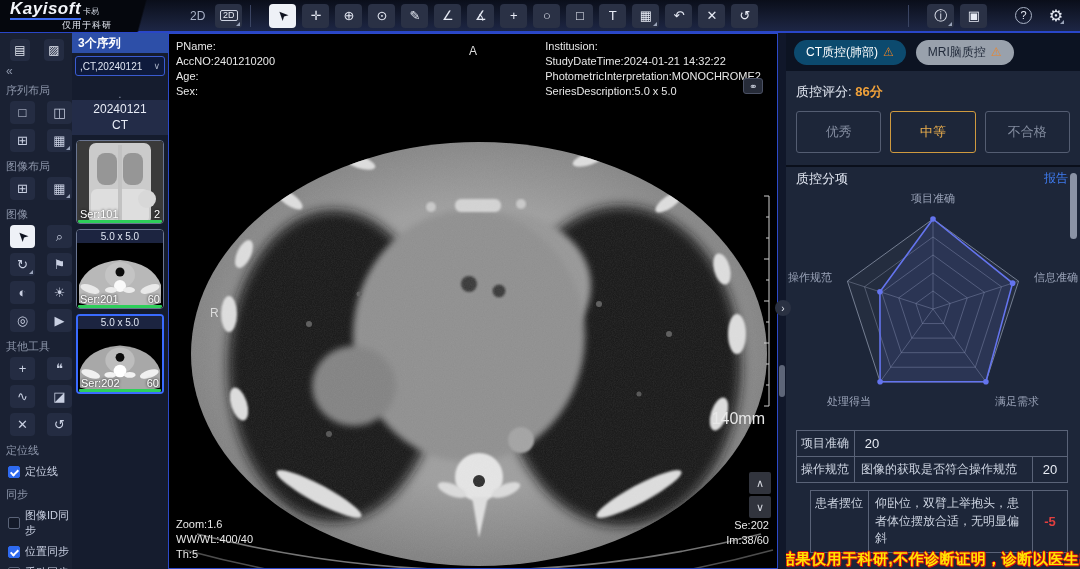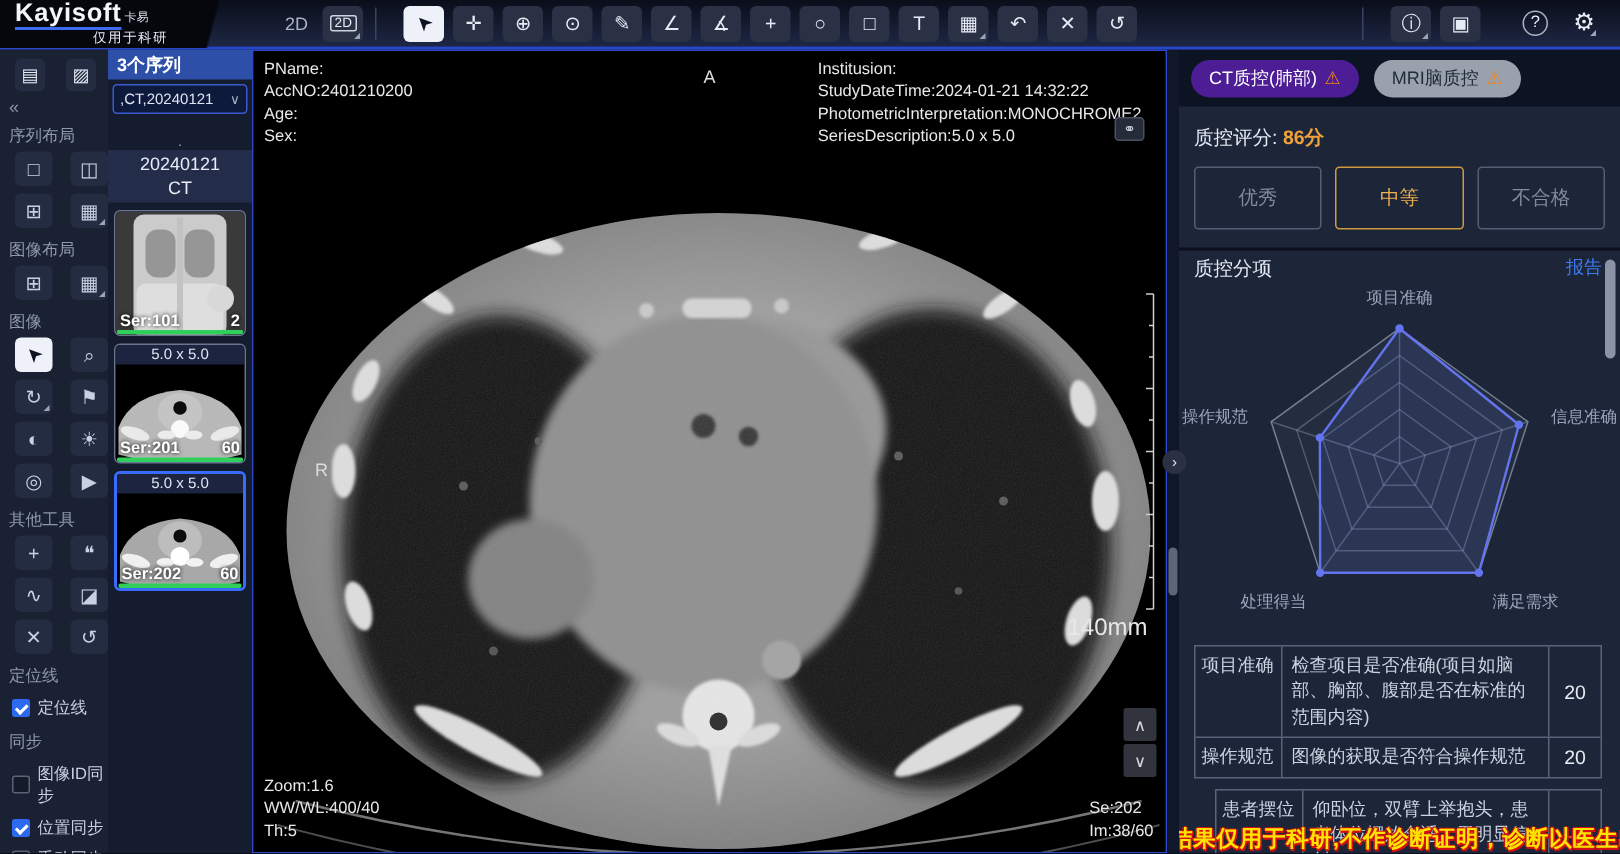--- a/index.html
+++ b/index.html
@@ -7,21 +7,21 @@
   .app{position:relative;width:1080px;height:569px;background:#10172a;overflow:hidden;
        font-family:"Liberation Sans","DejaVu Sans",sans-serif;color:#cfd6e4;font-size:12px}
 
   
   .topbar{position:absolute;left:0;top:0;width:1080px;height:33px;
           background:linear-gradient(180deg,#0a0e1a 0%,#161d33 60%,#1d2645 100%);
           border-bottom:2px solid #2946c8;display:flex;align-items:center;z-index:30}
   .brand{position:relative;width:178px;height:33px;background:linear-gradient(105deg,#05070d 78%,rgba(5,7,13,0) 79%);
          border-top-right-radius:18px;padding:1px 0 0 10px}
   .brand-line1{display:flex;align-items:baseline;gap:2px}
-  .brand-name{font-size:17px;font-weight:bold;color:#f4f6fb;letter-spacing:.5px;
+  .brand-name{font-size:17px;font-weight:bold;font-style:italic;color:#f4f6fb;letter-spacing:.5px;
               border-bottom:2px solid #3e6cf0;line-height:1.05}
   .brand-suffix{font-size:8px;color:#d7dce8}
   .brand-tagline{font-size:9px;color:#e8ecf6;margin:-1px 0 0 52px;letter-spacing:1px}
   .mode{margin-left:12px;color:#aab3c8;font-size:12px}
   .tools-row{display:flex;align-items:center;gap:6px;margin-left:10px}
   .tool-btn{position:relative;width:27px;height:24px;border-radius:4px;background:#2a3145;color:#e7ebf5;
             display:flex;align-items:center;justify-content:center;font-size:13px;cursor:pointer}
   .tool-btn.active{background:#eef1f7;color:#0e1220}
   .tool-btn .glyph{line-height:1}
   .glyph.rot{display:inline-block;transform:rotate(-135deg)}
@@ -60,54 +60,54 @@
   .group-head{margin-top:2px;background:#232c48;color:#e8ecf6;font-size:12px;text-align:center;
               padding:2px 0;line-height:1.3}
   .thumb{position:relative;margin:5px auto 0 auto;width:88px;border:1px solid #6a7590;border-radius:4px;
          background:#000;overflow:hidden;cursor:pointer}
   .thumb.sel{border:2px solid #3a6bff}
   .thumb .timg{position:absolute;left:0;right:0;bottom:0;top:0}
   .thumb.hashead .timg{top:13px}
   .thumb-head{position:relative;height:13px;background:#1c2440;color:#dfe5f2;font-size:10px;text-align:center;
               line-height:13px;z-index:2}
   .thumb-foot{position:absolute;left:3px;right:3px;bottom:3px;display:flex;justify-content:space-between;
-              color:#fff;font-size:11px;font-weight:bold;text-shadow:0 0 3px #000;z-index:2}
+              color:#fff;font-size:11px;font-weight:normal;text-shadow:0 0 3px #000;z-index:2}
   .thumb-bar{position:absolute;left:1px;right:1px;bottom:0;height:3px;background:#2ecf5a;border-radius:1px;z-index:2}
   .t1{height:84px}.t2{height:80px}.t3{height:80px}
 
   
   .viewport{position:absolute;left:168px;top:33px;width:610px;bottom:0;background:#000;
             border:1px solid #2c49c8;z-index:10}
   .ct-img{position:absolute;inset:0;width:100%;height:100%}
   .ov{position:absolute;font-size:11px;color:#e8e8e8;line-height:1.35;text-shadow:0 0 2px #000;z-index:5}
   .ov-tl{left:7px;top:5px}
   .ov-tr{right:16px;top:5px;text-align:left}
   .ov-bl{left:7px;bottom:6px}
-  .ov-br{right:8px;bottom:6px;text-align:left}
+  .ov-br{right:8px;bottom:20px;text-align:right}
   .orient{position:absolute;color:#dcdcdc;font-size:12px;z-index:5}
   .o-a{left:50%;top:10px;transform:translateX(-50%)}
   .o-r{left:41px;top:272px}
   .linkbtn{position:absolute;right:14px;top:44px;width:20px;height:16px;background:#262b38;border:1px solid #4a5063;
            border-radius:3px;color:#cfd4e0;font-size:10px;display:flex;align-items:center;justify-content:center;
            z-index:6;cursor:pointer}
   .scale-label{position:absolute;right:12px;top:376px;color:#e8e8e8;font-size:16px;z-index:5}
   .scrollbtns{position:absolute;right:6px;bottom:50px;display:flex;flex-direction:column;gap:2px;z-index:6}
   .scrollbtns .sb{width:22px;height:22px;background:#31343d;border-radius:2px;color:#d6d9e0;font-size:11px;
                   display:flex;align-items:center;justify-content:center;cursor:pointer}
 
   
   .panel-toggle{position:absolute;left:775px;top:300px;width:16px;height:16px;border-radius:50%;background:#2a3142;
                 color:#e2e6ef;font-size:10px;display:flex;align-items:center;justify-content:center;z-index:40;cursor:pointer}
   .gutter-thumb{position:absolute;left:779px;top:365px;width:6px;height:32px;background:#5d6578;border-radius:3px;z-index:40;cursor:grab}
 
   
   .qcpanel{position:absolute;left:786px;top:33px;right:0;bottom:0;background:#1d2639;z-index:15;overflow:hidden}
   .qc-tabs{height:38px;background:#0c1322;display:flex;align-items:center;gap:10px;padding-left:8px}
   .pill{height:25px;border-radius:13px;padding:0 12px;font-size:12px;display:flex;align-items:center;gap:5px;cursor:pointer}
-  .pill.blue{background:#4c1d95;color:#fff}
+  .pill.blue{background:#0c4a6e;color:#fff}
   .pill.gray{background:#99a1ac;color:#222b3b}
   .warn{color:#f08424;font-size:12px}
   .score-row{padding:12px 10px 0 10px;font-size:13px;color:#e5eaf4}
   .score-val{color:#f0a13a;font-weight:bold}
   .grade-row{display:flex;gap:9px;padding:10px 10px 4px 10px}
   .grade{flex:1;height:42px;border:1px solid #545d72;border-radius:3px;background:transparent;color:#828b9e;
          font-size:13px;display:flex;align-items:center;justify-content:center;cursor:pointer}
   .grade.active{border-color:#cf9a3f;color:#eeb04d}
   .qc-div{height:2px;background:#0a0f1b;margin-top:8px}
   .sec-head{display:flex;justify-content:space-between;align-items:flex-start;padding:3px 12px 2px 10px}
@@ -572,21 +572,20 @@
           <text x="247.00776466210567" y="88.48026657375536" text-anchor="start" fill="#9aa3b8" font-size="11">信息准确</text>
           <text x="207.95409573383228" y="211.51973342624464" text-anchor="start" fill="#9aa3b8" font-size="11">满足需求</text>
           <text x="84.04590426616775" y="211.51973342624464" text-anchor="end" fill="#9aa3b8" font-size="11">处理得当</text>
           <text x="44.99223533789434" y="88.48026657375533" text-anchor="end" fill="#9aa3b8" font-size="11">操作规范</text>
         </svg>
     </div>
     <div class="qc-tablewrap">
       <div class="qc-table">
           <div class="qc-row">
             <div class="c-name">项目准确</div>
-            <div class="c-desc">检查项目是否准确(项目如脑部、胸部、腹部是否在标准的范围内容)</div>
             <div class="c-val">
               <span class="v-score">20</span>
             </div>
           </div>
           <div class="qc-row">
             <div class="c-name">操作规范</div>
             <div class="c-desc">图像的获取是否符合操作规范</div>
             <div class="c-val">
               <span class="v-score">20</span>
             </div>

